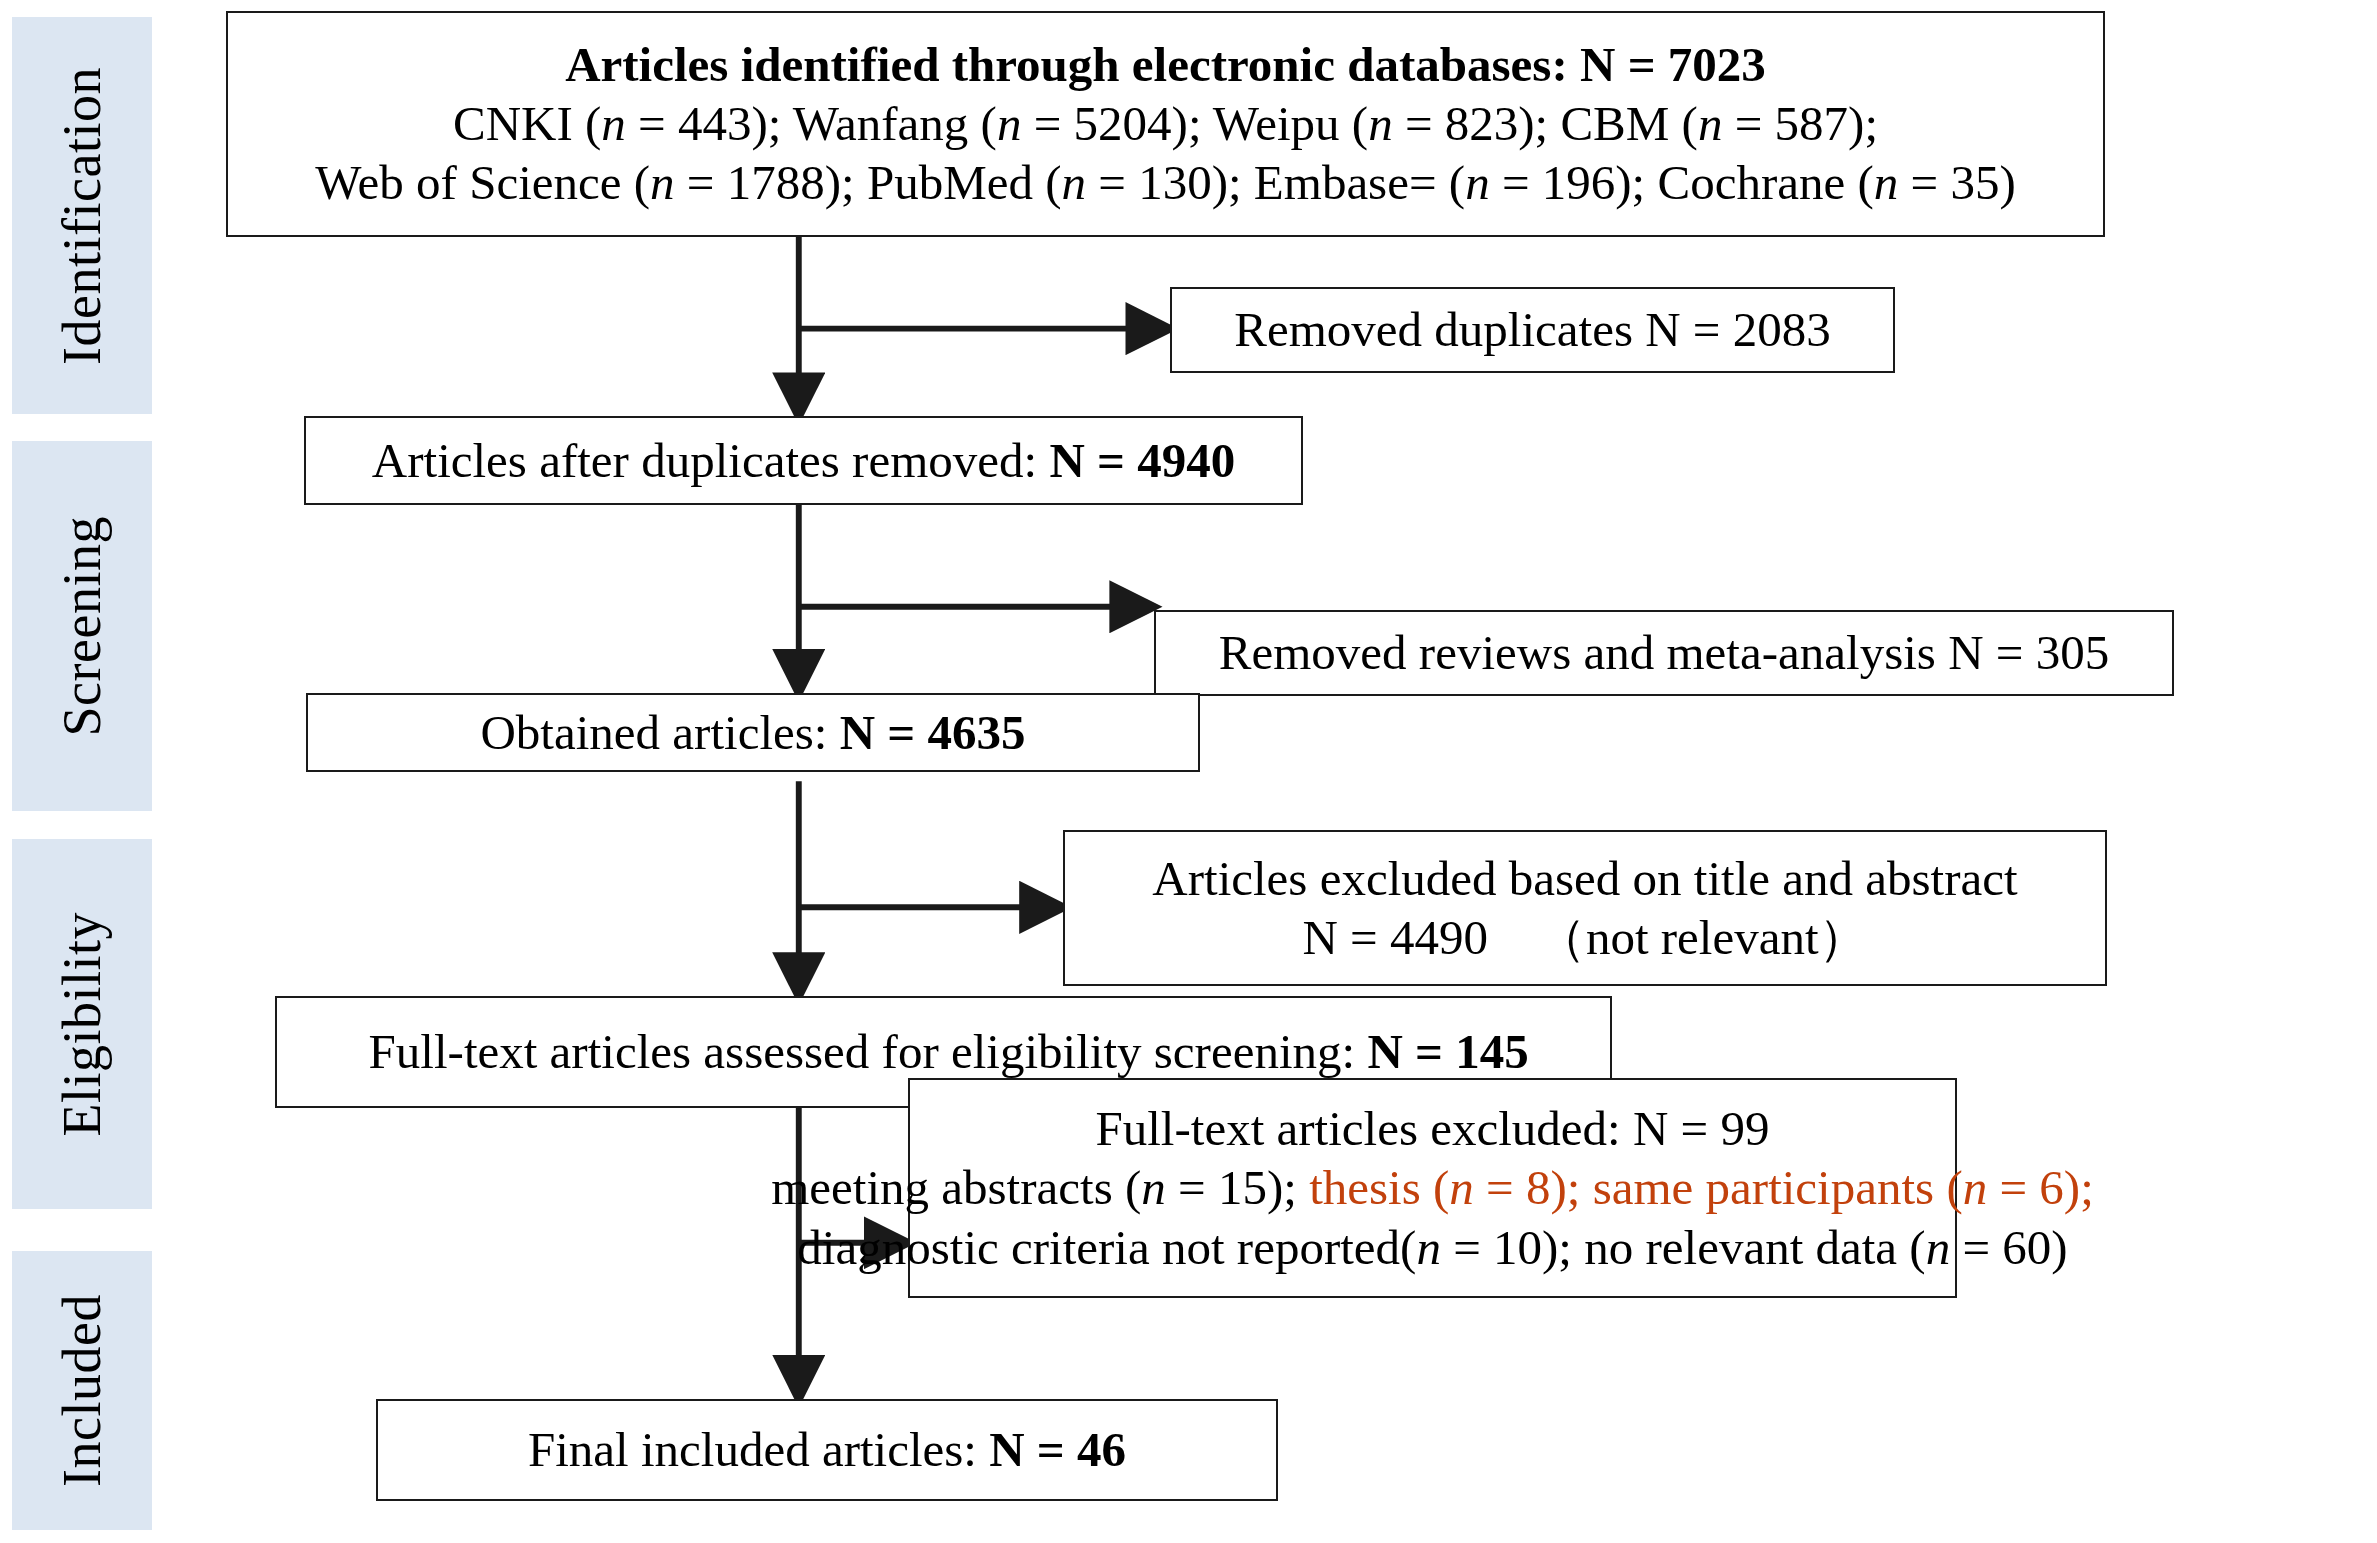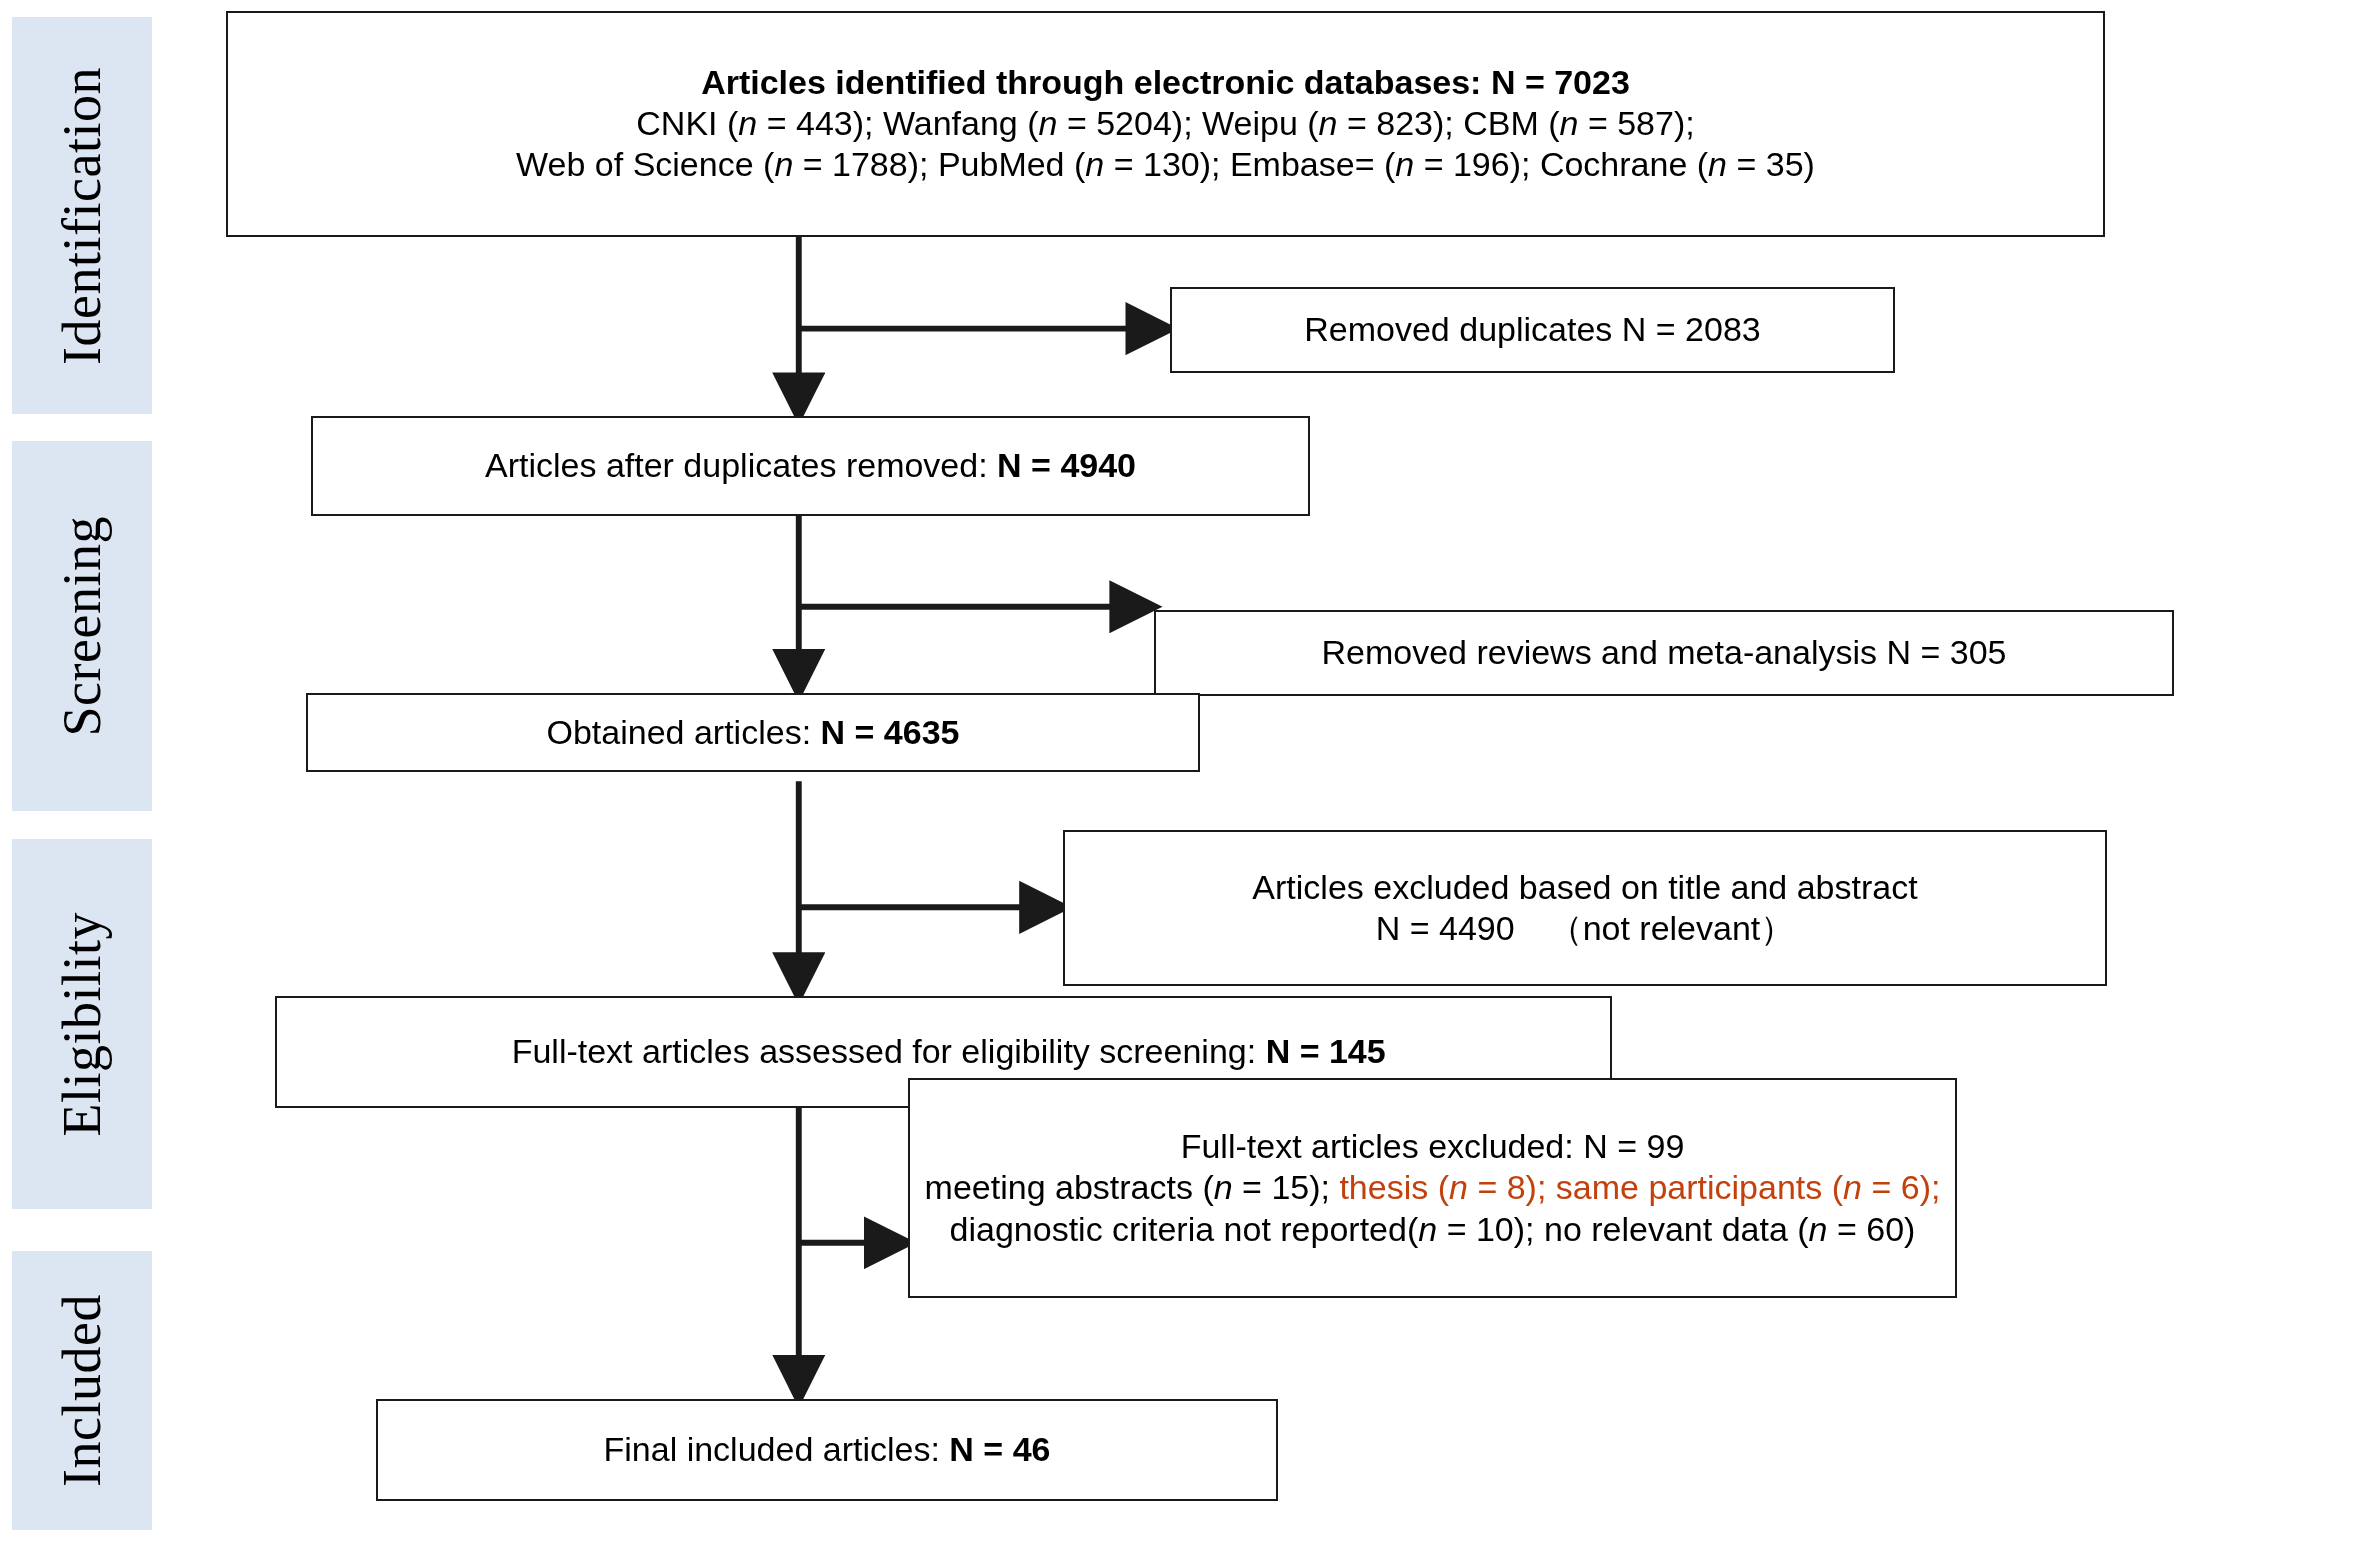--- a/index.html
+++ b/index.html
@@ -42,23 +42,23 @@
     display:flex;
     flex-direction:column;
     align-items:center;
     justify-content:center;
     text-align:center;
     padding:3.2px 9.7px;
   }
   .box .ln{
     display:block;
     white-space:nowrap;
-    font-size:34px;
+    font-size:49px;
     line-height:1.21;
-    font-family:Liberation Sans, sans-serif;
+    font-family:Liberation Serif, serif;
   }
   .b{font-weight:bold;}
   .it{font-style:italic;}
   .dim{color:#c2410c;}
 
   
   #wires{
     position:absolute;
     left:0;top:0;
     width:2377px;
@@ -114,21 +114,21 @@
   <div class="box" style="left:226px;top:10.7px;width:1879px;height:226px;">
     <span class="ln b">Articles identified through electronic databases: N = 7023</span>
     <span class="ln"><span>CNKI (</span><span class="it">n</span><span> = 443); Wanfang (</span><span class="it">n</span><span> = 5204); Weipu (</span><span class="it">n</span><span> = 823); CBM (</span><span class="it">n</span><span> = 587);</span></span>
     <span class="ln"><span>Web of Science (</span><span class="it">n</span><span> = 1788); PubMed (</span><span class="it">n</span><span> = 130); Embase= (</span><span class="it">n</span><span> = 196); Cochrane (</span><span class="it">n</span><span> = 35)</span></span>
   </div>
 
   <div class="box" style="left:1170px;top:287px;width:725px;height:86px;">
     <span class="ln">Removed duplicates N = 2083</span>
   </div>
 
-  <div class="box" style="left:311px;top:416px;width:999px;height:100px;">
+  <div class="box" style="left:304px;top:416px;width:999px;height:89px;">
     <span class="ln"><span>Articles after duplicates removed: </span><span class="b">N = 4940</span></span>
   </div>
 
   <div class="box" style="left:1154px;top:564px;width:1020px;height:86px;margin-top:46px;">
     <span class="ln">Removed reviews and meta-analysis N = 305</span>
   </div>
 
   <div class="box" style="left:306px;top:693px;width:894px;height:79px;">
     <span class="ln"><span>Obtained articles:  </span><span class="b">N = 4635</span></span>
   </div>

